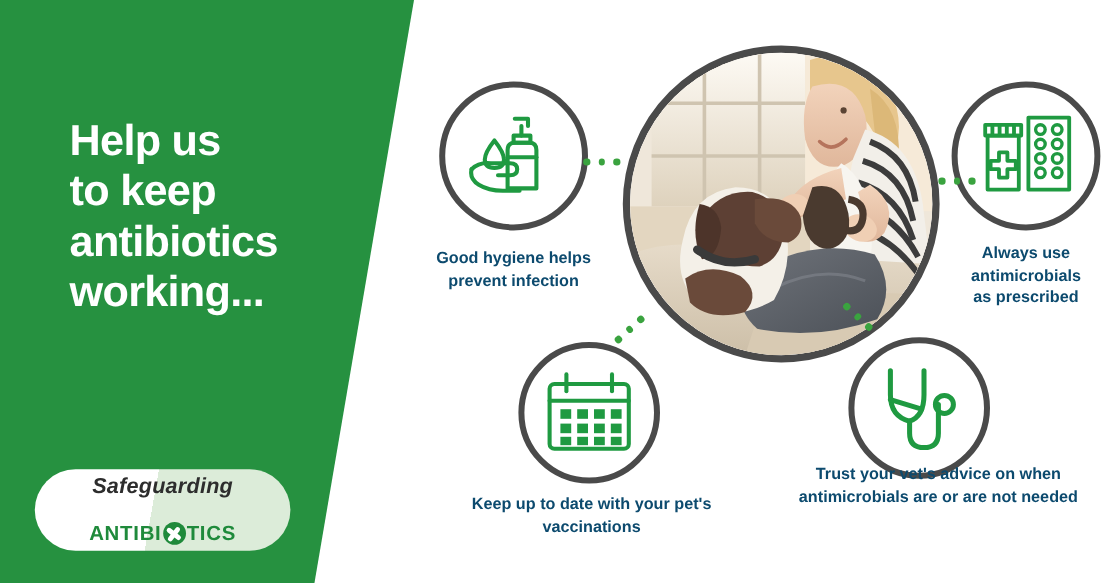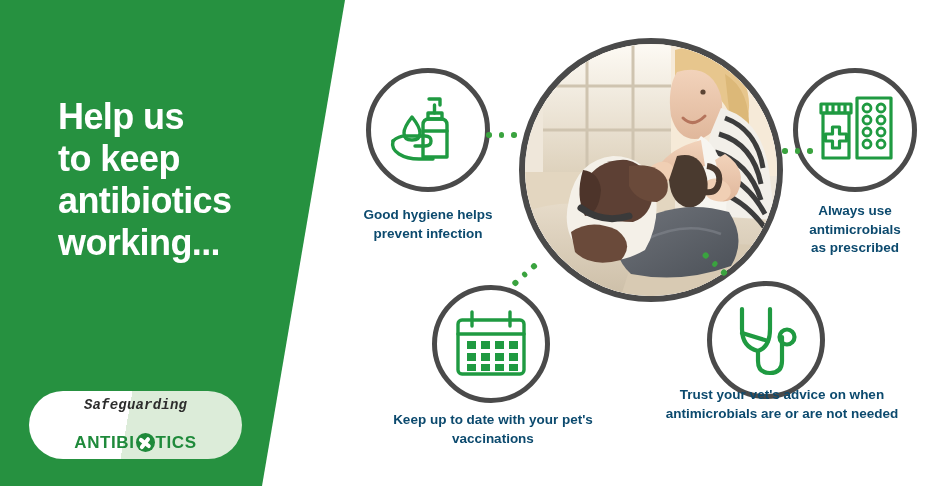--- a/index.html
+++ b/index.html
@@ -50,23 +50,23 @@
     width: 213px;
     height: 68px;
     border-radius: 34px;
     background: linear-gradient(100deg, #ffffff 0%, #ffffff 46%, #dcecd9 46%, #dcecd9 100%);
     display: flex;
     flex-direction: column;
     align-items: center;
     justify-content: center;
   }
   .logo-script {
-    font-family: Liberation Mono, monospace;
+    font-family: Liberation Sans, sans-serif;
     font-style: italic;
-    font-size: 14px;
+    font-size: 18px;
     font-weight: bold;
     color: #2d2d2d;
     letter-spacing: 0.2px;
     line-height: 1;
     margin-bottom: 21px;
   }
   .logo-word {
     display: flex;
     align-items: center;
     font-size: 17px;

